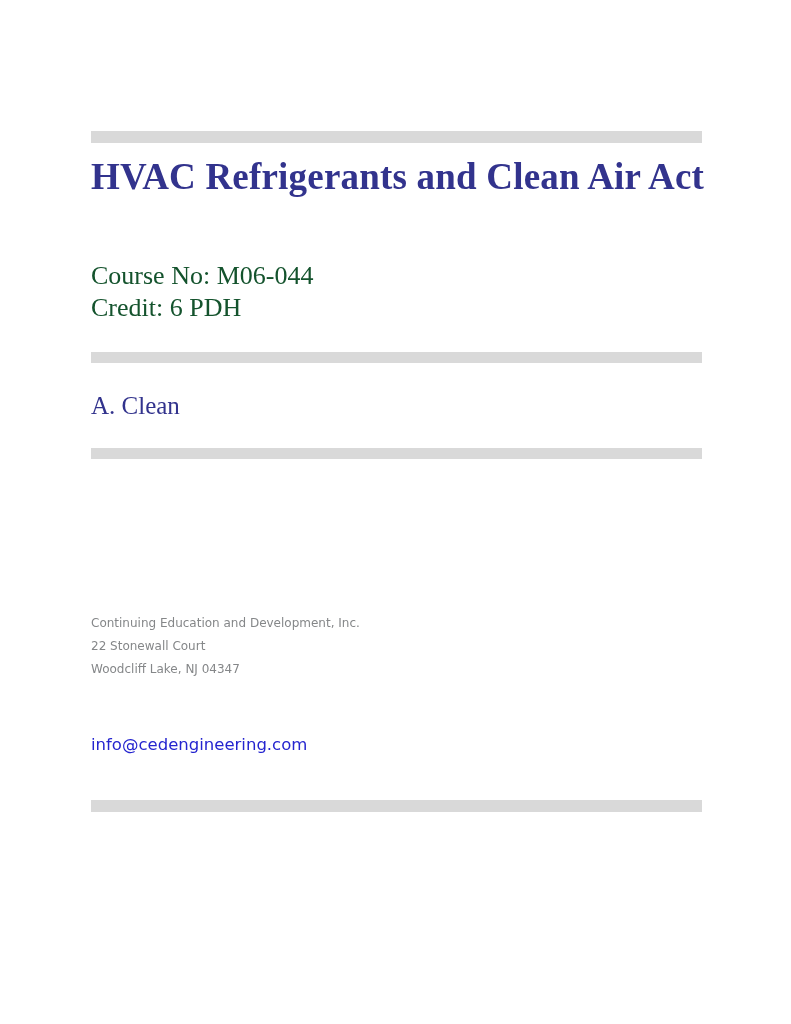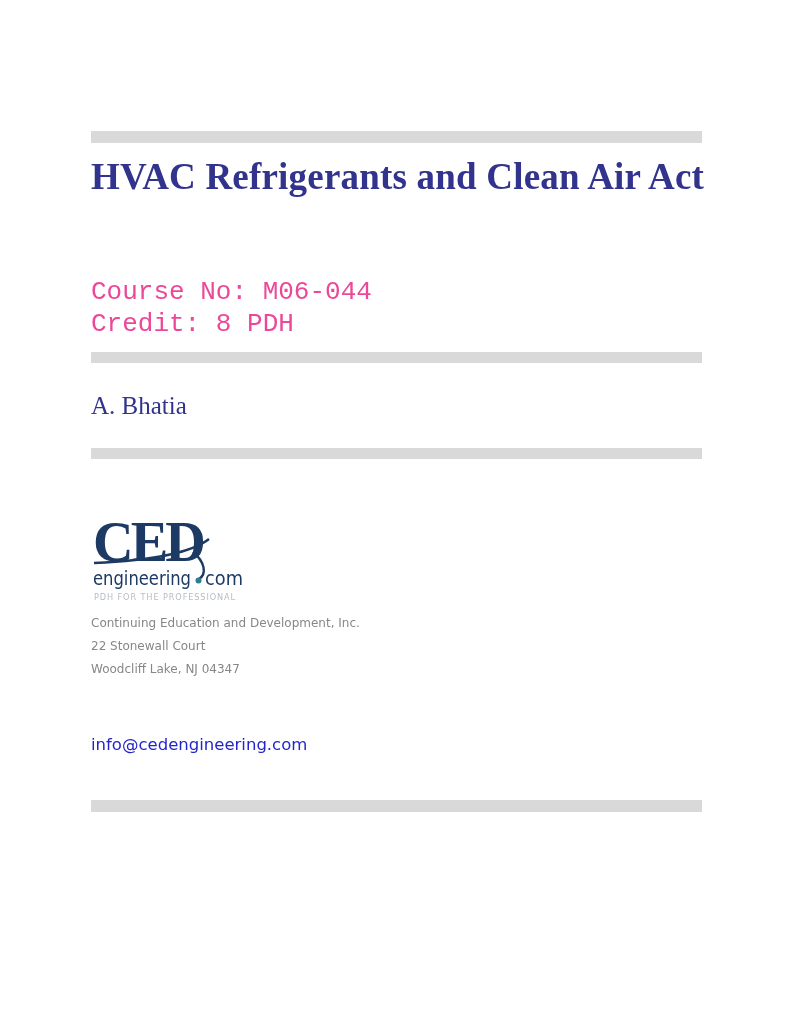--- a/index.html
+++ b/index.html
@@ -35,25 +35,25 @@
     font-family: "Liberation Serif", serif;
     font-weight: bold;
     font-size: 37px;
     line-height: 1.2;
     color: #32338d;
     letter-spacing: 0.2px;
   }
   .course-block {
     position: absolute;
     left: 91px;
-    top: 276px;
-    font-family: Liberation Mono, monospace;
+    top: 260px;
+    font-family: Liberation Serif, serif;
     font-size: 26px;
     line-height: 32px;
-    color: #ec4899;
+    color: #14532d;
   }
   .author {
     position: absolute;
     left: 91px;
     top: 392px;
     font-family: "Liberation Serif", serif;
     font-size: 25px;
     color: #32338d;
   }
 
@@ -110,40 +110,29 @@
 <body>
 
 <div class="page">
 
   <div class="divider bar-1"></div>
 
   <h1 class="doc-title" style="margin:0;">HVAC Refrigerants and Clean Air Act</h1>
 
   <div class="course-block">
     <div>Course No: M06-044</div>
-    <div>Credit: 8 PDH</div>
+    <div>Credit: 6 PDH</div>
   </div>
 
   <div class="divider bar-2"></div>
 
-  <div class="author">A. Bhatia</div>
+  <div class="author">A. Clean</div>
 
   <div class="divider bar-3"></div>
 
-  <div class="logo">
-    <svg width="190" height="94" viewBox="0 0 190 94">
-      <text x="4" y="47" font-size="58" letter-spacing="-3" textLength="110" lengthAdjust="spacingAndGlyphs" class="logo-ced-text">CED</text>
-      <path d="M 5 49 Q 95 45 120 25" stroke="#1c3a63" stroke-width="2.4" fill="none"></path>
-      <path d="M 104 38 C 116 48 118 60 110 65" stroke="#1c3a63" stroke-width="2.4" fill="none"></path>
-      <circle cx="109.5" cy="66.5" r="3" fill="#2d7f90"></circle>
-      <text x="4" y="71" font-size="20" textLength="98" lengthAdjust="spacingAndGlyphs" class="logo-eng-text">engineering</text>
-      <text x="116" y="71" font-size="20" textLength="38" lengthAdjust="spacingAndGlyphs" class="logo-eng-text">com</text>
-      <text x="5" y="86" font-size="9" textLength="142" lengthAdjust="spacingAndGlyphs" class="logo-tagline-text">PDH FOR THE PROFESSIONAL</text>
-    </svg>
-  </div>
 
   <div class="contact-block">
     <div>Continuing Education and Development, Inc.</div>
     <div>22 Stonewall Court</div>
     <div>Woodcliff Lake, NJ 04347</div>
   </div>
 
   <div class="phone-block">
     <a href="#" class="email-link">info@cedengineering.com</a>
   </div>

